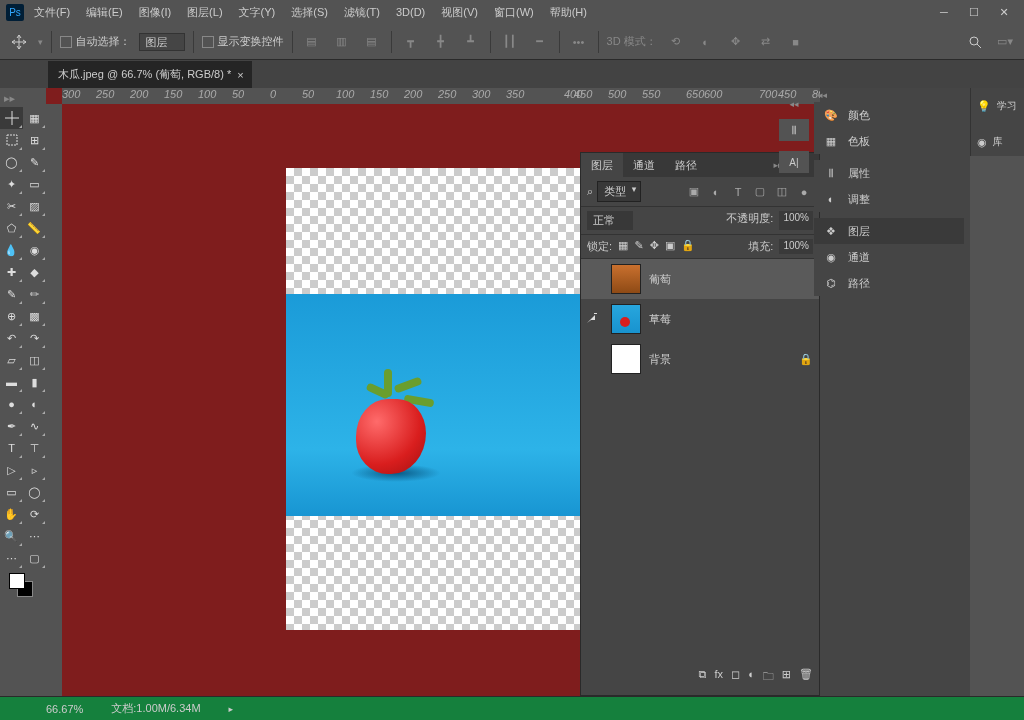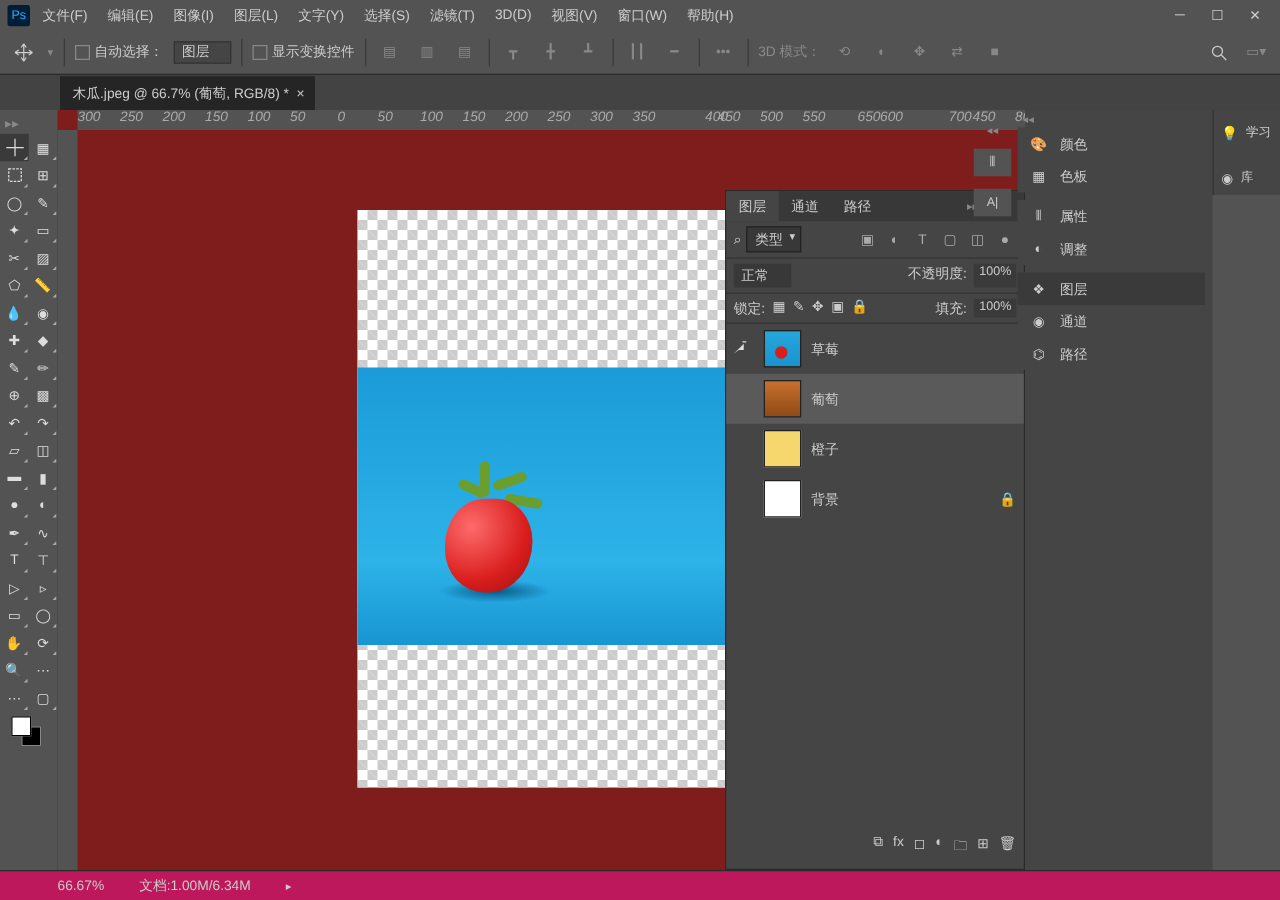--- a/index.html
+++ b/index.html
@@ -57,21 +57,21 @@
 .lp-filter .fi { width:18px; text-align:center; color:#aaa; }
 .lp-blend, .lp-lock { display:flex; padding:4px 6px; gap:6px; border-bottom:1px solid #333; color:#888; }
 .lp-blend .sel { background:#383838; padding:2px 18px 2px 6px; }
 .lp-val { background:#3a3a3a; padding:1px 4px; font-size:10px; }
 .layerlist { }
 .layer { display:flex; align-items:center; height:40px; padding:0 6px; gap:8px; }
 .layer.sel { background:#5a5a5a; }
 .layer .vis { width:16px; height:16px; }
 .layer .thumb { width:30px; height:30px; background:#fff; border:1px solid #222; }
 .lp-bottom { position:absolute; bottom:4px; left:0; right:0; display:flex; justify-content:flex-end; gap:8px; padding:4px 6px; color:#aaa; }
-.statusbar { position:absolute; left:0; right:0; bottom:0; height:24px; background:#be185d; display:flex; align-items:center; padding:0 46px; gap:28px; font-size:11px; color:#ccc; border-top:1px solid #2a2a2a; }
+.statusbar { position:absolute; left:0; right:0; bottom:0; height:24px; background:#15803d; display:flex; align-items:center; padding:0 46px; gap:28px; font-size:11px; color:#ccc; border-top:1px solid #2a2a2a; }
 svg { overflow:visible; }
 .dim { color:#888; }
 </style>
 </head>
 <body>
 
 <div class="menubar">
   <div class="logo">Ps</div>
   <div class="mi">文件(F)</div>
   <div class="mi">编辑(E)</div>
@@ -314,42 +314,37 @@
     <span>▦</span>
     <span>✎</span>
     <span>✥</span>
     <span>▣</span>
     <span>🔒</span>
     <span style="flex:1"></span>
     <span>填充:</span>
     <span class="lp-val">100%</span>
   </div>
   <div class="layerlist">
+    <div class="layer sel">
+      <span class="vis"></span>
+      <div class="thumb" style="background:linear-gradient(#c9702e,#8e4a15)"></div>
+      <span>葡萄</span>
+    </div>
     <div class="layer">
       <span class="vis" style="position:relative">
         <svg width="16" height="16" style="position:absolute;left:-2px;top:0">
             <path d="M2 12 L10 4 L10 9 L6 9 Z" fill="#ddd"></path>
             <rect x="9" y="2" width="3" height="1" fill="#ddd"></rect>
           </svg>
       </span>
       <div class="thumb" style="background:linear-gradient(#27a6dd,#1893cf);position:relative">
           <div style="position:absolute;left:8px;top:12px;width:10px;height:10px;background:#d91e1e;border-radius:50%"></div>
         </div>
       <span>草莓</span>
     </div>
-    <div class="layer sel">
-      <span class="vis"></span>
-      <div class="thumb" style="background:linear-gradient(#c9702e,#8e4a15)"></div>
-      <span>葡萄</span>
-    </div>
-    <div class="layer">
-      <span class="vis"></span>
-      <div class="thumb" style="background:#f5d76e"></div>
-      <span>橙子</span>
-    </div>
     <div class="layer">
       <span class="vis"></span>
       <div class="thumb" style="background:#fff"></div>
       <span>背景</span>
       <span style="flex:1"></span>
       <span>🔒</span>
     </div>
   </div>
   <div class="lp-bottom">
     <span>⧉</span>

